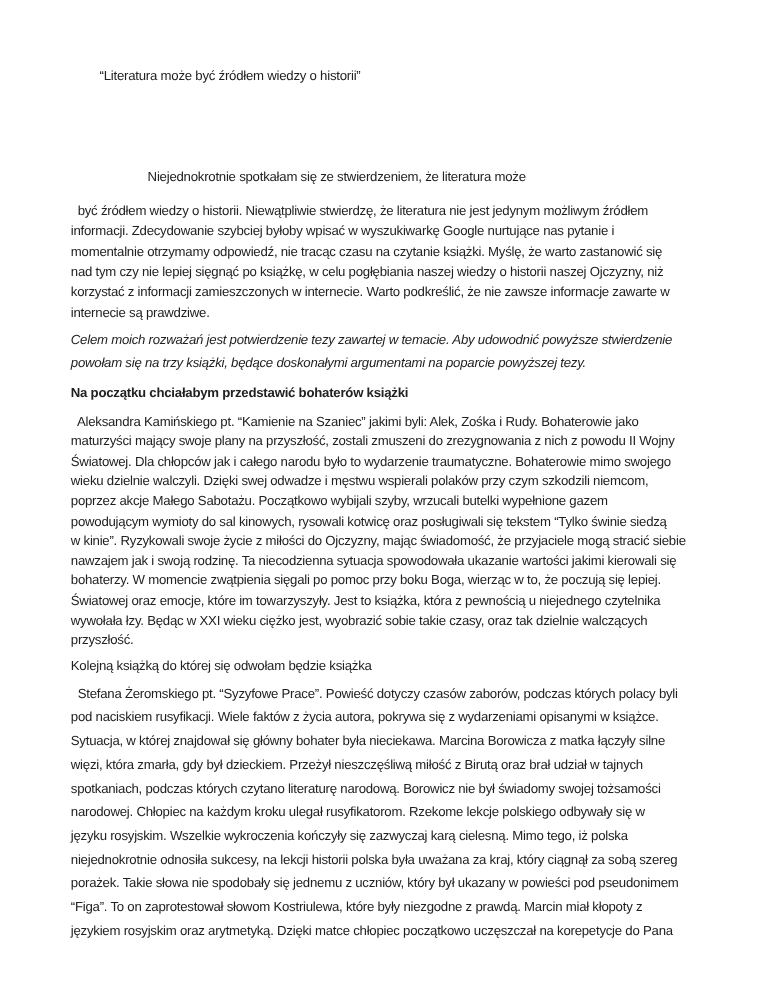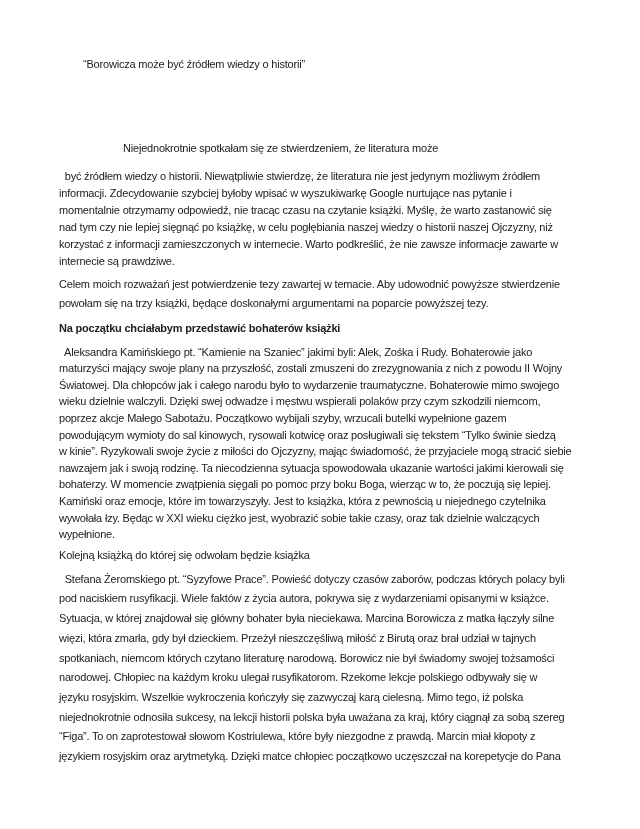--- a/index.html
+++ b/index.html
@@ -22,40 +22,40 @@
   .p-title            { margin-left: 24px; }
   .p-title .line      { line-height: 16px; }
 
   .p-lead             { margin-left: 64px; margin-top: 68px; }
   .p-lead .line       { line-height: 17px; }
 
   .p-intro            { margin-top: 11px; }
   .p-intro .line      { line-height: 17px; }
 
   .p-celem            { margin-top: 5px; }
-  .p-celem .line      { line-height: 18.8px; }
+  .p-celem .line      { line-height: 18.8px; font-style: italic; }
 
   .p-start            { margin-top: 6px; }
   .p-start .line      { line-height: 19px; font-weight: bold; }
 
   .p-kaminski         { margin-top: 6px; }
   .p-kaminski .line   { line-height: 16.6px; }
 
   .p-kolejna          { margin-top: 3px; }
   .p-kolejna .line    { line-height: 19px; }
 
   .p-zeromski         { margin-top: 5px; }
   .p-zeromski .line   { line-height: 19.7px; }
 </style>
 </head>
 <body>
 
 <div class="page">
   <div class="para p-title">
-      <div class="line">“Borowicza może być źródłem wiedzy o historii”</div>
+      <div class="line">“Literatura może być źródłem wiedzy o historii”</div>
     </div>
   <div class="para p-lead">
       <div class="line">Niejednokrotnie spotkałam się ze stwierdzeniem, że literatura może</div>
     </div>
   <div class="para p-intro">
       <div class="line">  być źródłem wiedzy o historii. Niewątpliwie stwierdzę, że literatura nie jest jedynym możliwym źródłem</div>
       <div class="line">informacji. Zdecydowanie szybciej byłoby wpisać w wyszukiwarkę Google nurtujące nas pytanie i</div>
       <div class="line">momentalnie otrzymamy odpowiedź, nie tracąc czasu na czytanie książki. Myślę, że warto zastanowić się</div>
       <div class="line">nad tym czy nie lepiej sięgnąć po książkę, w celu pogłębiania naszej wiedzy o historii naszej Ojczyzny, niż</div>
       <div class="line">korzystać z informacji zamieszczonych w internecie. Warto podkreślić, że nie zawsze informacje zawarte w</div>
@@ -71,32 +71,33 @@
   <div class="para p-kaminski">
       <div class="line">  Aleksandra Kamińskiego pt. “Kamienie na Szaniec” jakimi byli: Alek, Zośka i Rudy. Bohaterowie jako</div>
       <div class="line">maturzyści mający swoje plany na przyszłość, zostali zmuszeni do zrezygnowania z nich z powodu II Wojny</div>
       <div class="line">Światowej. Dla chłopców jak i całego narodu było to wydarzenie traumatyczne. Bohaterowie mimo swojego</div>
       <div class="line">wieku dzielnie walczyli. Dzięki swej odwadze i męstwu wspierali polaków przy czym szkodzili niemcom,</div>
       <div class="line">poprzez akcje Małego Sabotażu. Początkowo wybijali szyby, wrzucali butelki wypełnione gazem</div>
       <div class="line">powodującym wymioty do sal kinowych, rysowali kotwicę oraz posługiwali się tekstem “Tylko świnie siedzą</div>
       <div class="line">w kinie”. Ryzykowali swoje życie z miłości do Ojczyzny, mając świadomość, że przyjaciele mogą stracić siebie</div>
       <div class="line">nawzajem jak i swoją rodzinę. Ta niecodzienna sytuacja spowodowała ukazanie wartości jakimi kierowali się</div>
       <div class="line">bohaterzy. W momencie zwątpienia sięgali po pomoc przy boku Boga, wierząc w to, że poczują się lepiej.</div>
-      <div class="line">Kamiński oraz emocje, które im towarzyszyły. Jest to książka, która z pewnością u niejednego czytelnika</div>
+      <div class="line">Światowej oraz emocje, które im towarzyszyły. Jest to książka, która z pewnością u niejednego czytelnika</div>
       <div class="line">wywołała łzy. Będąc w XXI wieku ciężko jest, wyobrazić sobie takie czasy, oraz tak dzielnie walczących</div>
-      <div class="line">wypełnione.</div>
+      <div class="line">przyszłość.</div>
     </div>
   <div class="para p-kolejna">
       <div class="line">Kolejną książką do której się odwołam będzie książka</div>
     </div>
   <div class="para p-zeromski">
       <div class="line">  Stefana Żeromskiego pt. “Syzyfowe Prace”. Powieść dotyczy czasów zaborów, podczas których polacy byli</div>
       <div class="line">pod naciskiem rusyfikacji. Wiele faktów z życia autora, pokrywa się z wydarzeniami opisanymi w książce.</div>
       <div class="line">Sytuacja, w której znajdował się główny bohater była nieciekawa. Marcina Borowicza z matka łączyły silne</div>
       <div class="line">więzi, która zmarła, gdy był dzieckiem. Przeżył nieszczęśliwą miłość z Birutą oraz brał udział w tajnych</div>
-      <div class="line">spotkaniach, niemcom których czytano literaturę narodową. Borowicz nie był świadomy swojej tożsamości</div>
+      <div class="line">spotkaniach, podczas których czytano literaturę narodową. Borowicz nie był świadomy swojej tożsamości</div>
       <div class="line">narodowej. Chłopiec na każdym kroku ulegał rusyfikatorom. Rzekome lekcje polskiego odbywały się w</div>
       <div class="line">języku rosyjskim. Wszelkie wykroczenia kończyły się zazwyczaj karą cielesną. Mimo tego, iż polska</div>
       <div class="line">niejednokrotnie odnosiła sukcesy, na lekcji historii polska była uważana za kraj, który ciągnął za sobą szereg</div>
+      <div class="line">porażek. Takie słowa nie spodobały się jednemu z uczniów, który był ukazany w powieści pod pseudonimem</div>
       <div class="line">“Figa”. To on zaprotestował słowom Kostriulewa, które były niezgodne z prawdą. Marcin miał kłopoty z</div>
       <div class="line">językiem rosyjskim oraz arytmetyką. Dzięki matce chłopiec początkowo uczęszczał na korepetycje do Pana</div>
     </div>
 </div>
 
 </body></html>

